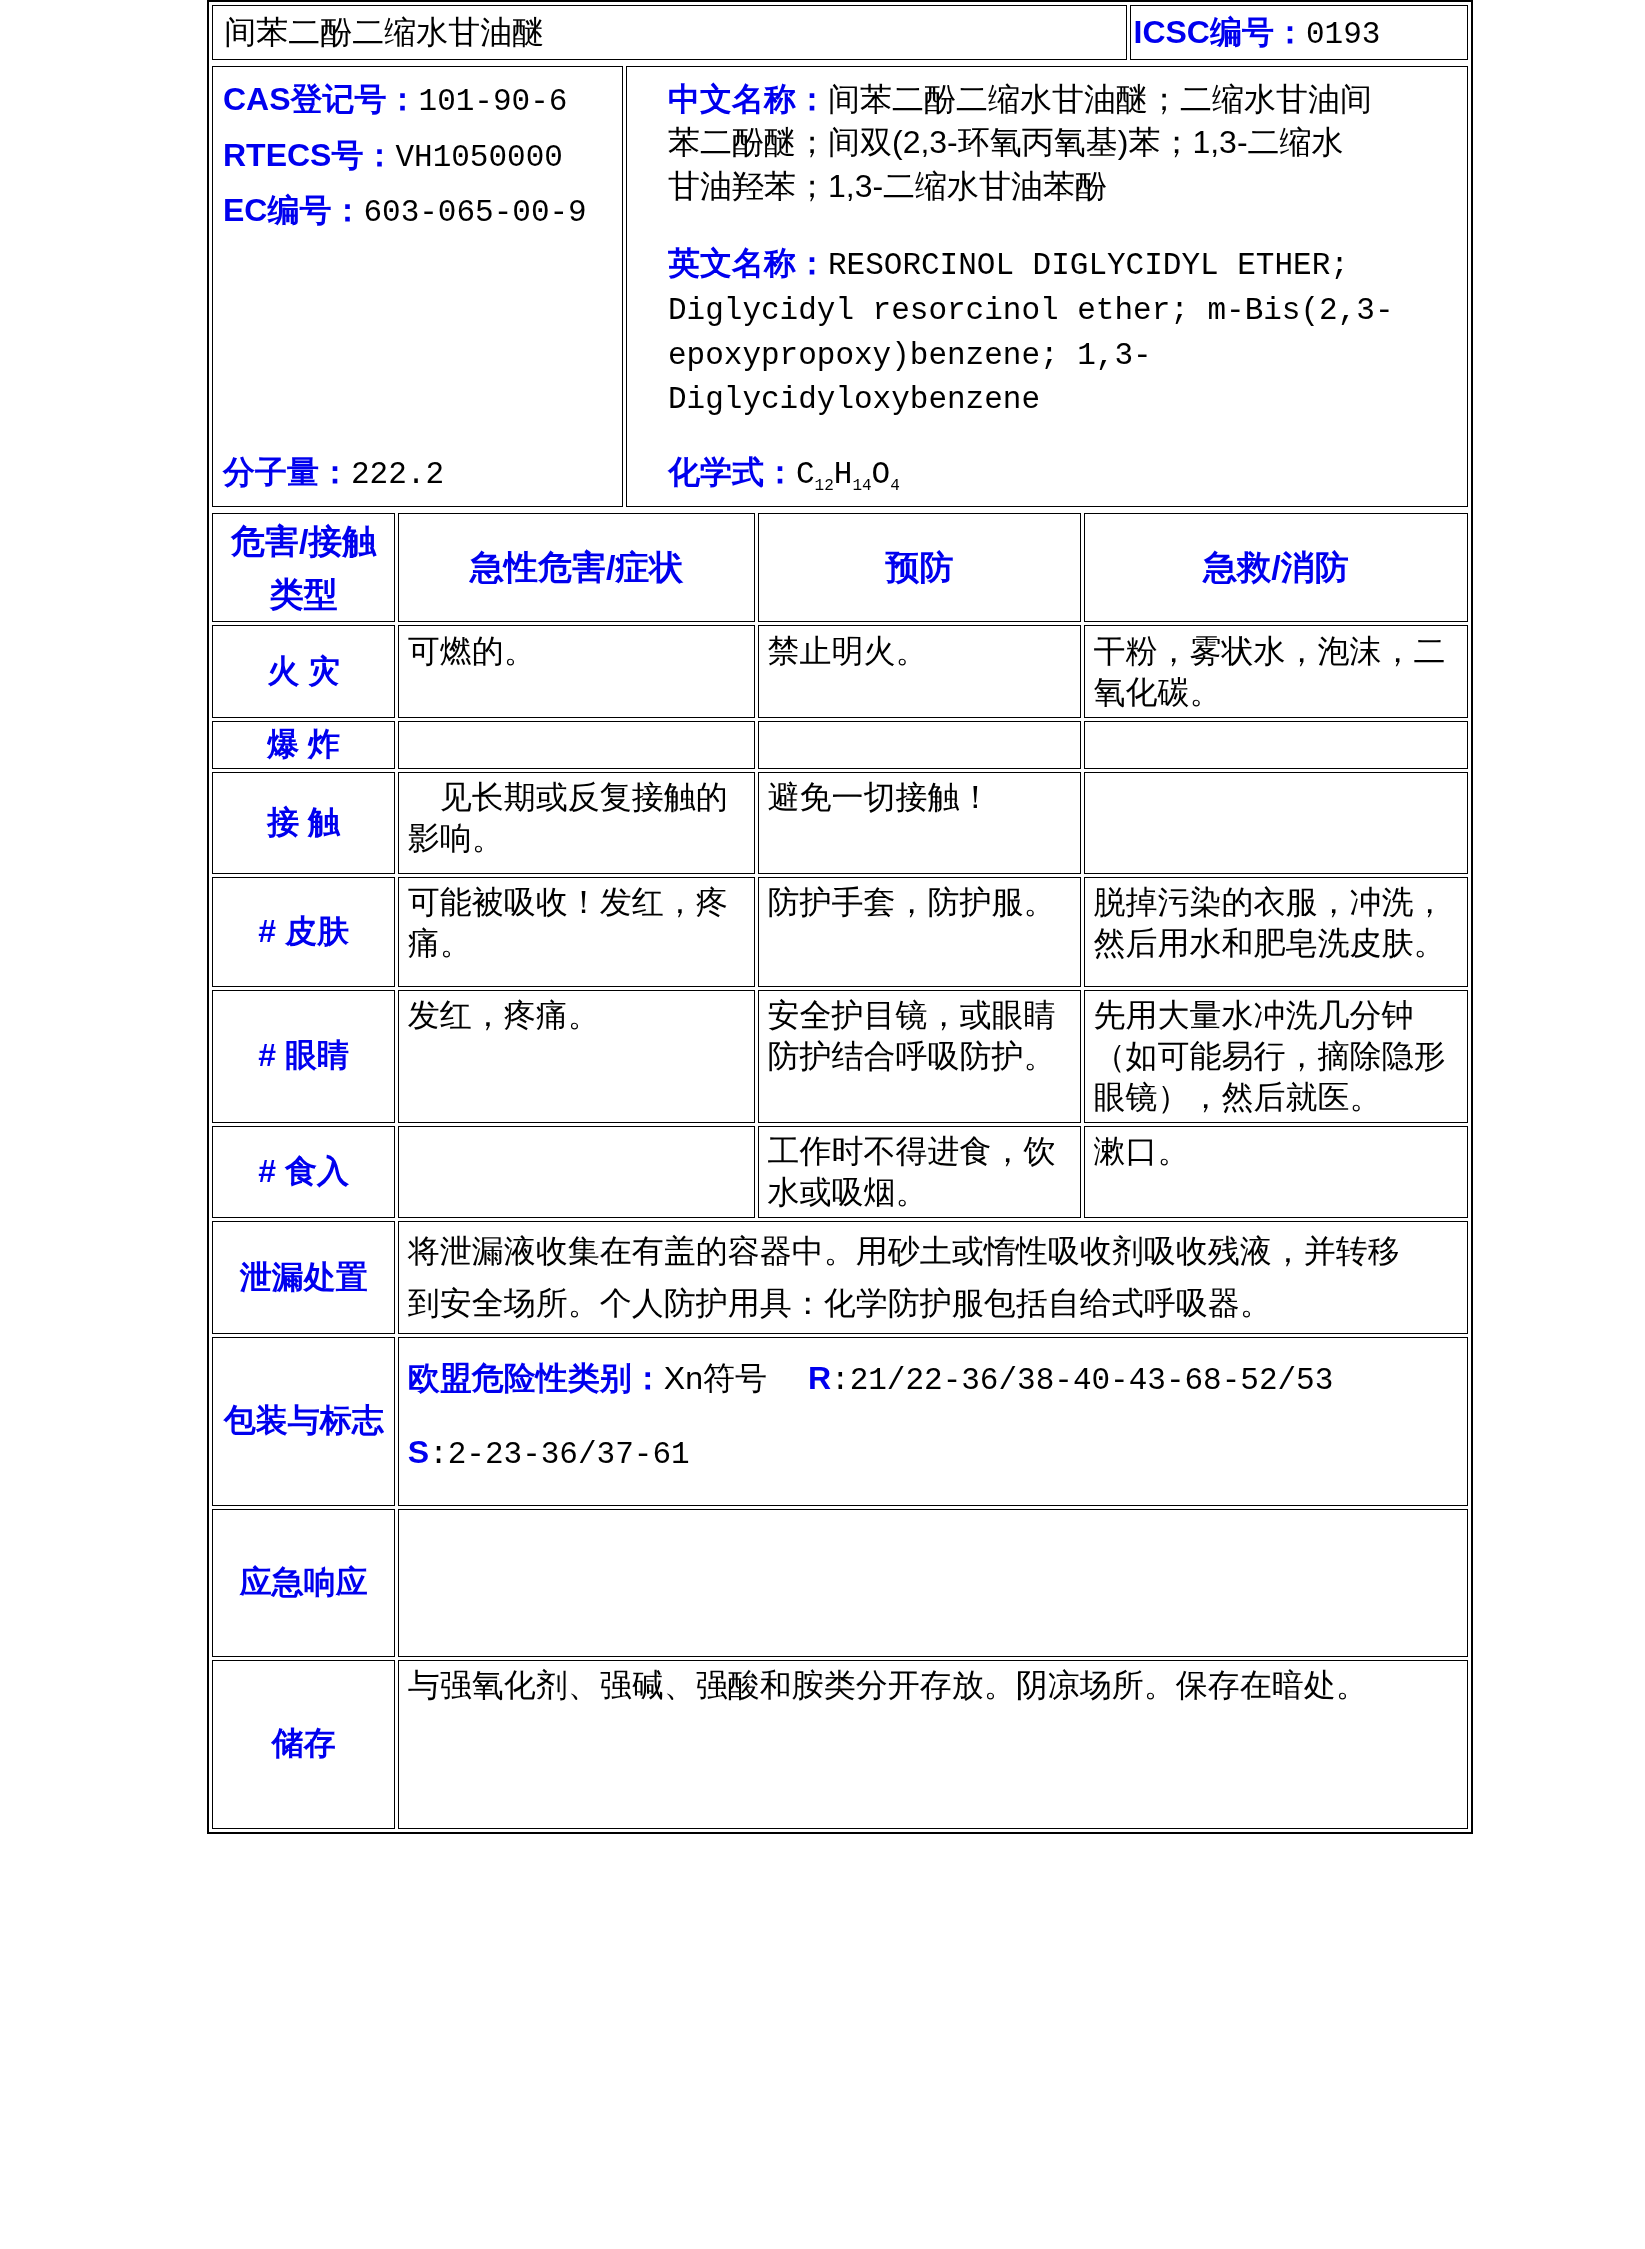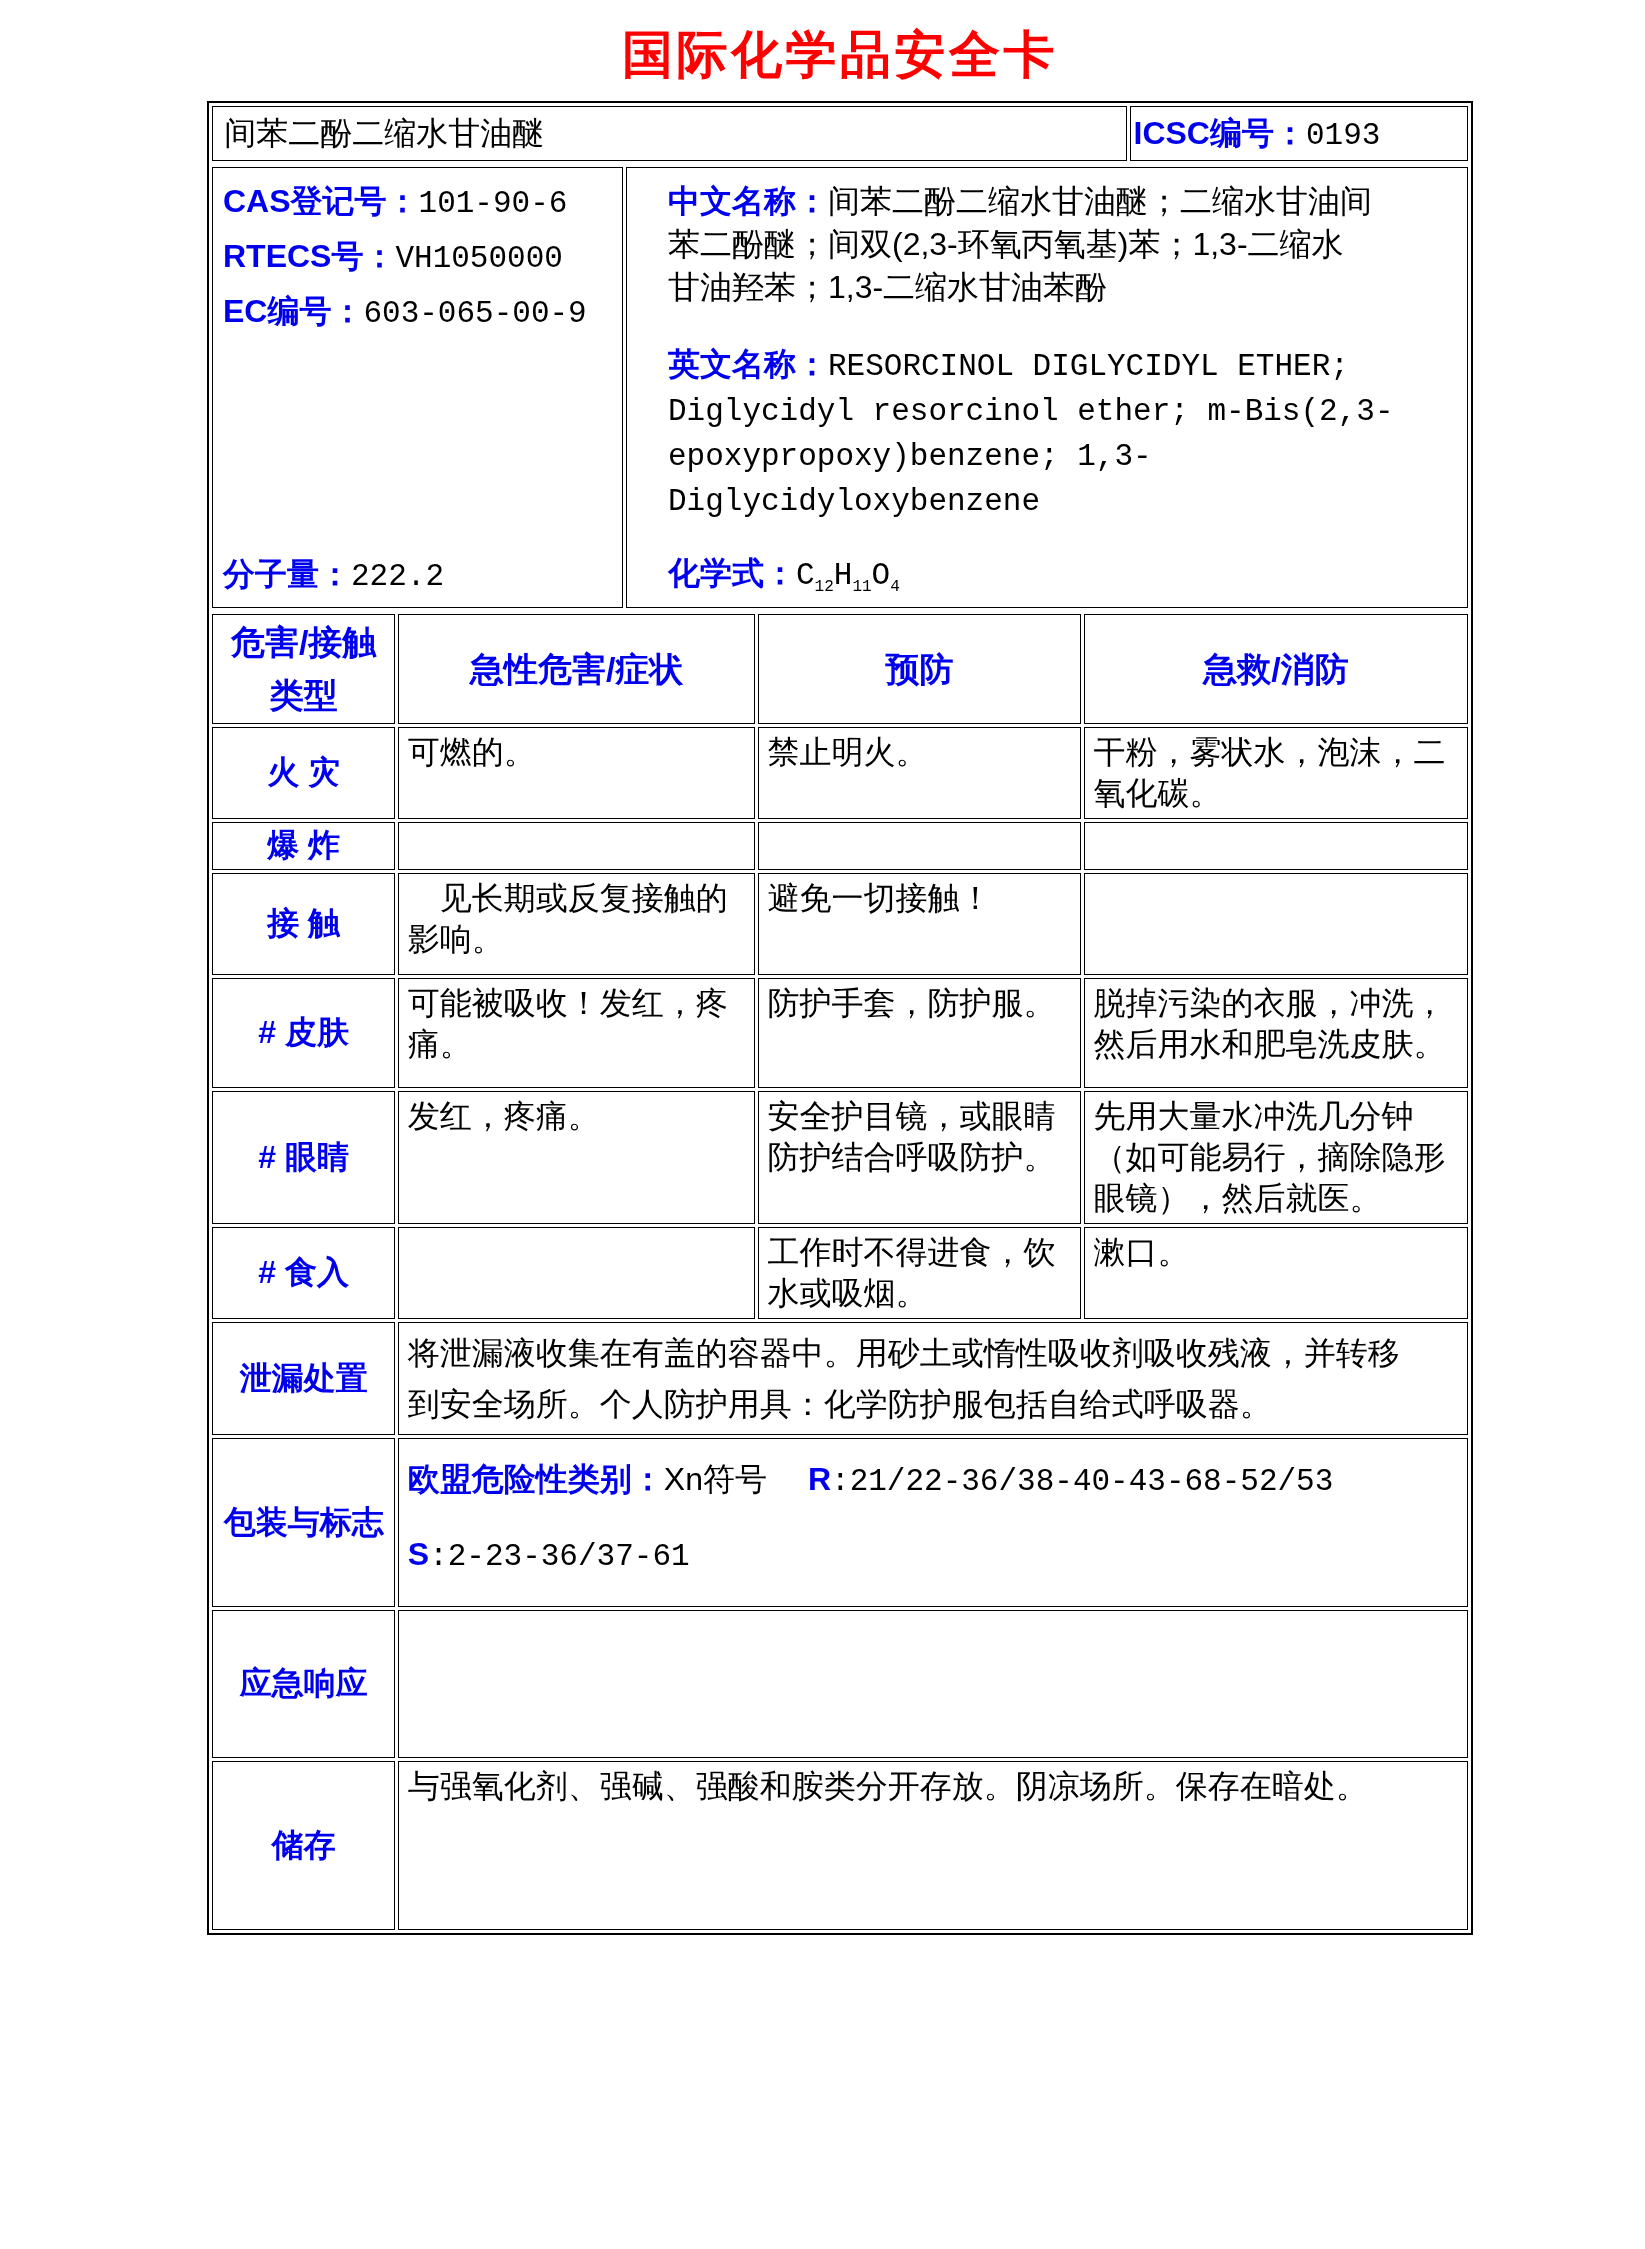--- a/index.html
+++ b/index.html
@@ -104,21 +104,20 @@
   .r-spill { height: 99px; }
   .r-pack  { height: 169px; }
   .r-emer  { height: 148px; }
   .r-stor  { height: 169px; }
 </style>
 </head>
 <body>
 
 <div class="page">
 
-  <div class="doc-title">国际化学品安全卡</div>
 
   <div class="card">
 
     <table class="sec">
       <colgroup>
           <col style="width:73%">
           <col style="width:27%">
         </colgroup>
       <tbody>
           <tr class="r-name">
@@ -160,21 +159,21 @@
 苯二酚醚；间双(2,3-环氧丙氧基)苯；1,3-二缩水
 甘油羟苯；1,3-二缩水甘油苯酚</span>
             </p>
             <p class="para para-en">
               <span class="lbl">英文名称：</span><span class="mono pre">RESORCINOL DIGLYCIDYL ETHER;
 Diglycidyl resorcinol ether; m-Bis(2,3-
 epoxypropoxy)benzene; 1,3-
 Diglycidyloxybenzene</span>
             </p>
             <div class="formula-line">
-              <span class="lbl">化学式：</span><span class="mono">C<sub>12</sub>H<sub>11</sub>O<sub>4</sub></span>
+              <span class="lbl">化学式：</span><span class="mono">C<sub>12</sub>H<sub>14</sub>O<sub>4</sub></span>
             </div>
           </div>
         </td>
       </tr>
     </tbody>
       </table>
 
     <table class="sec">
       <colgroup>
         <col style="width:14.7%">

